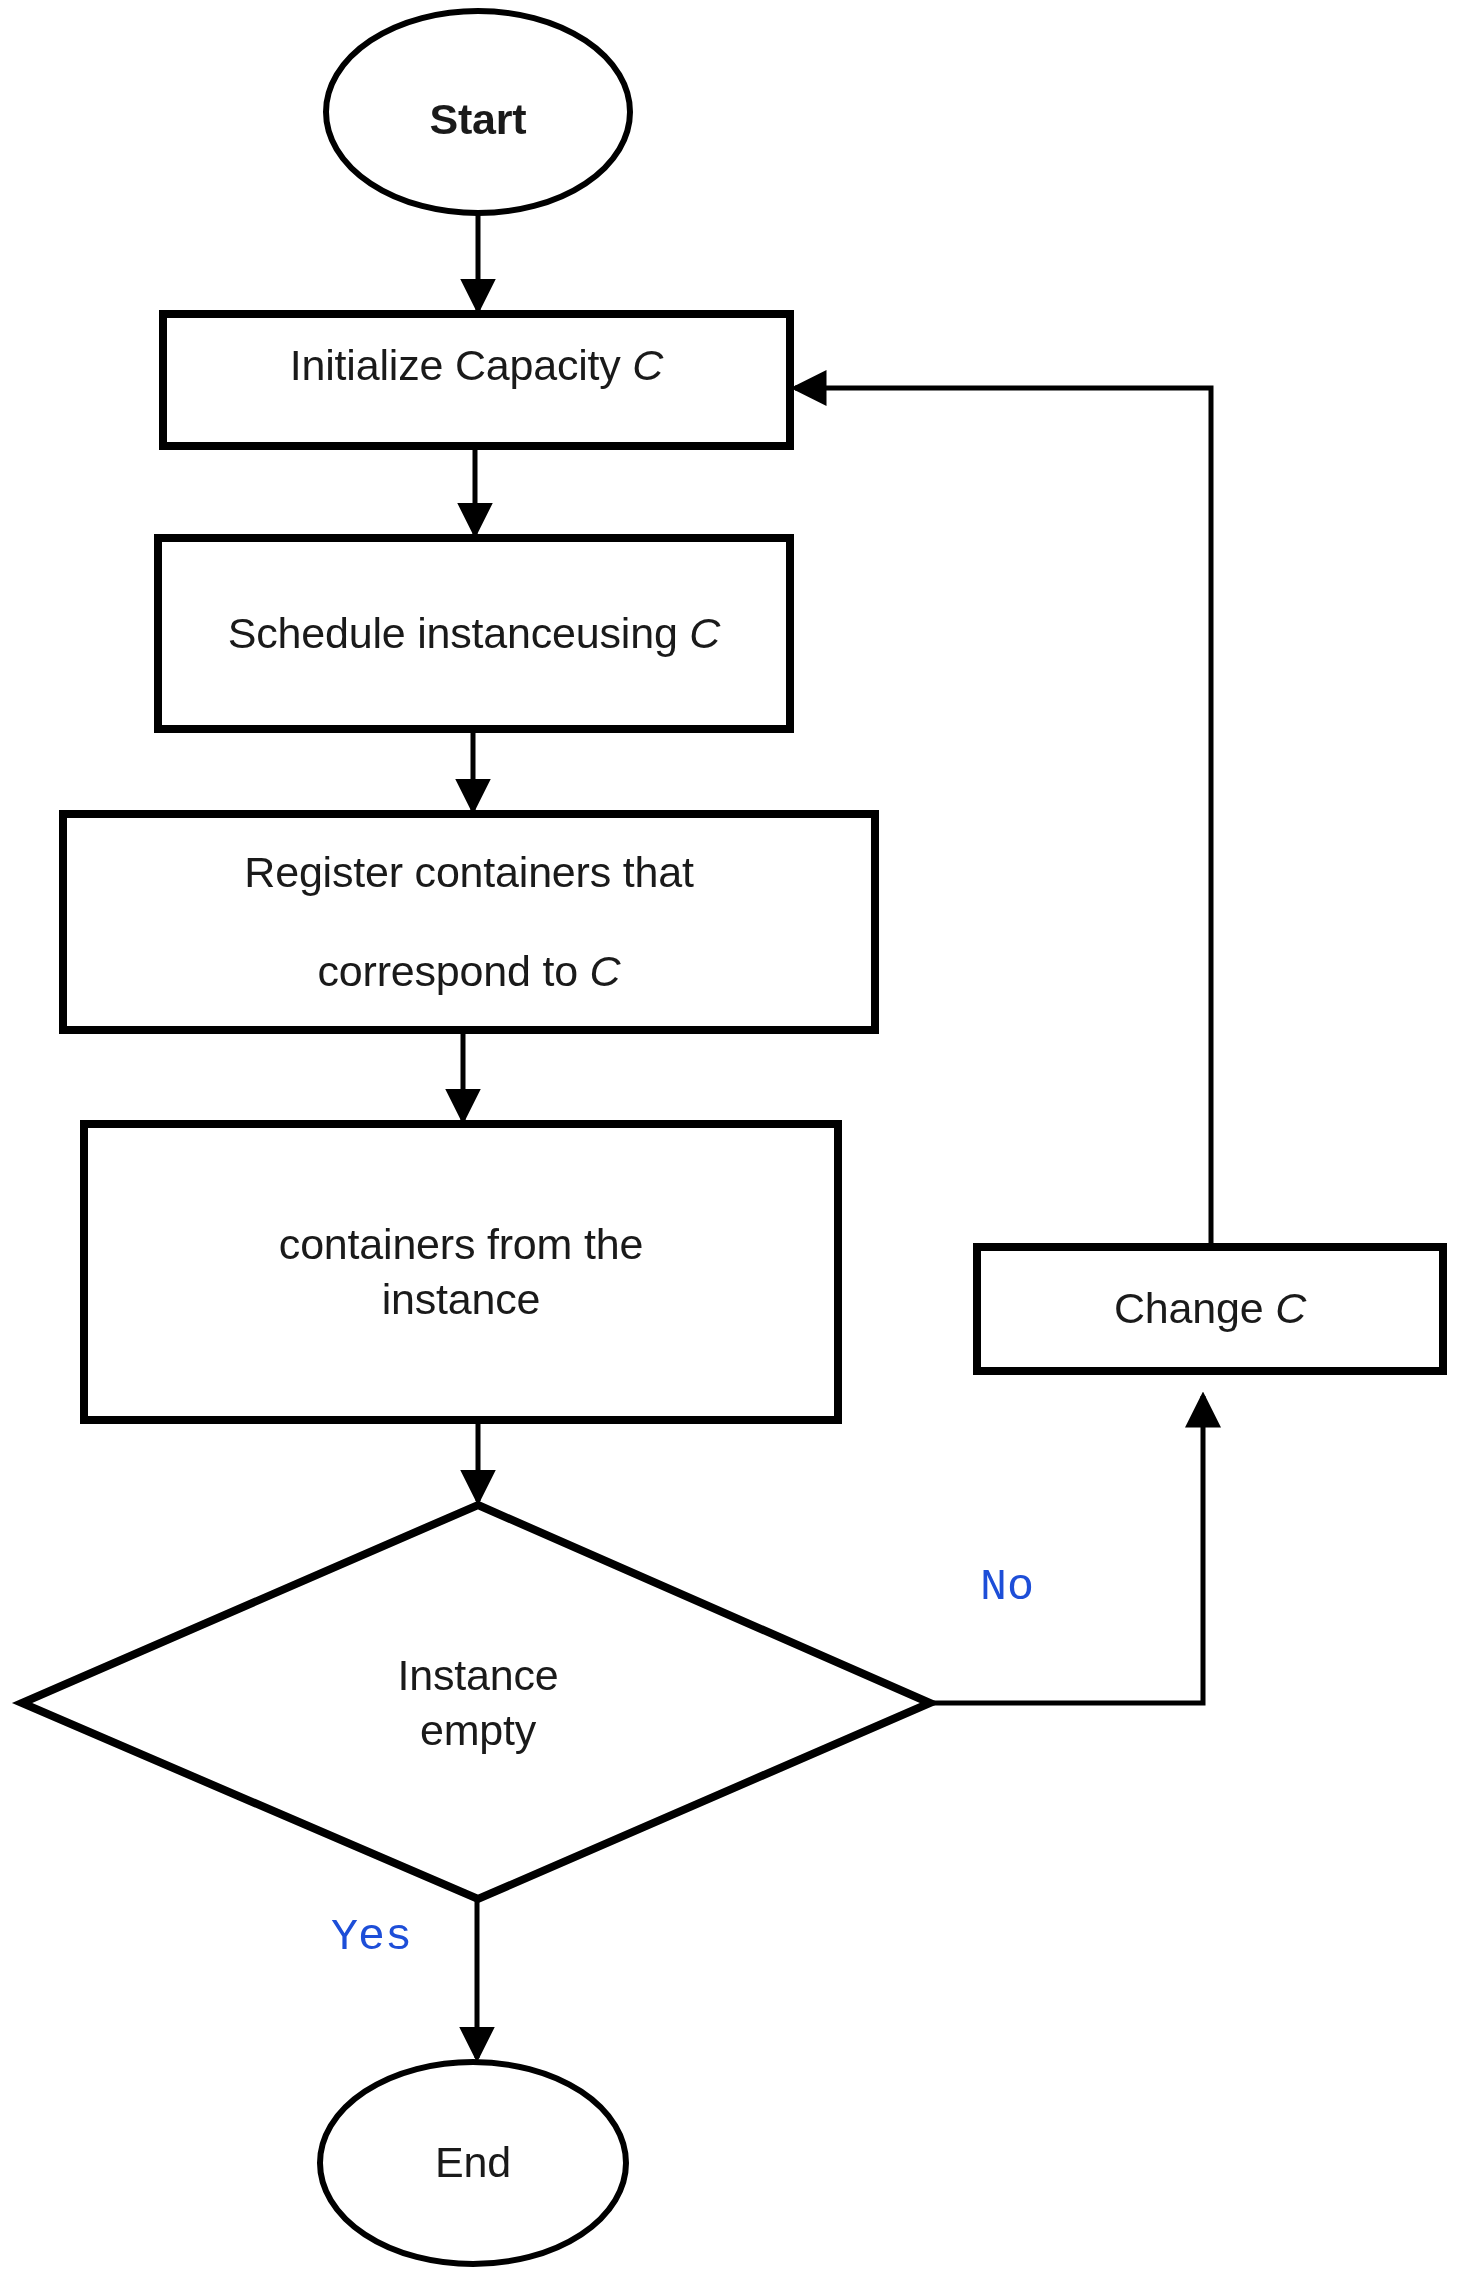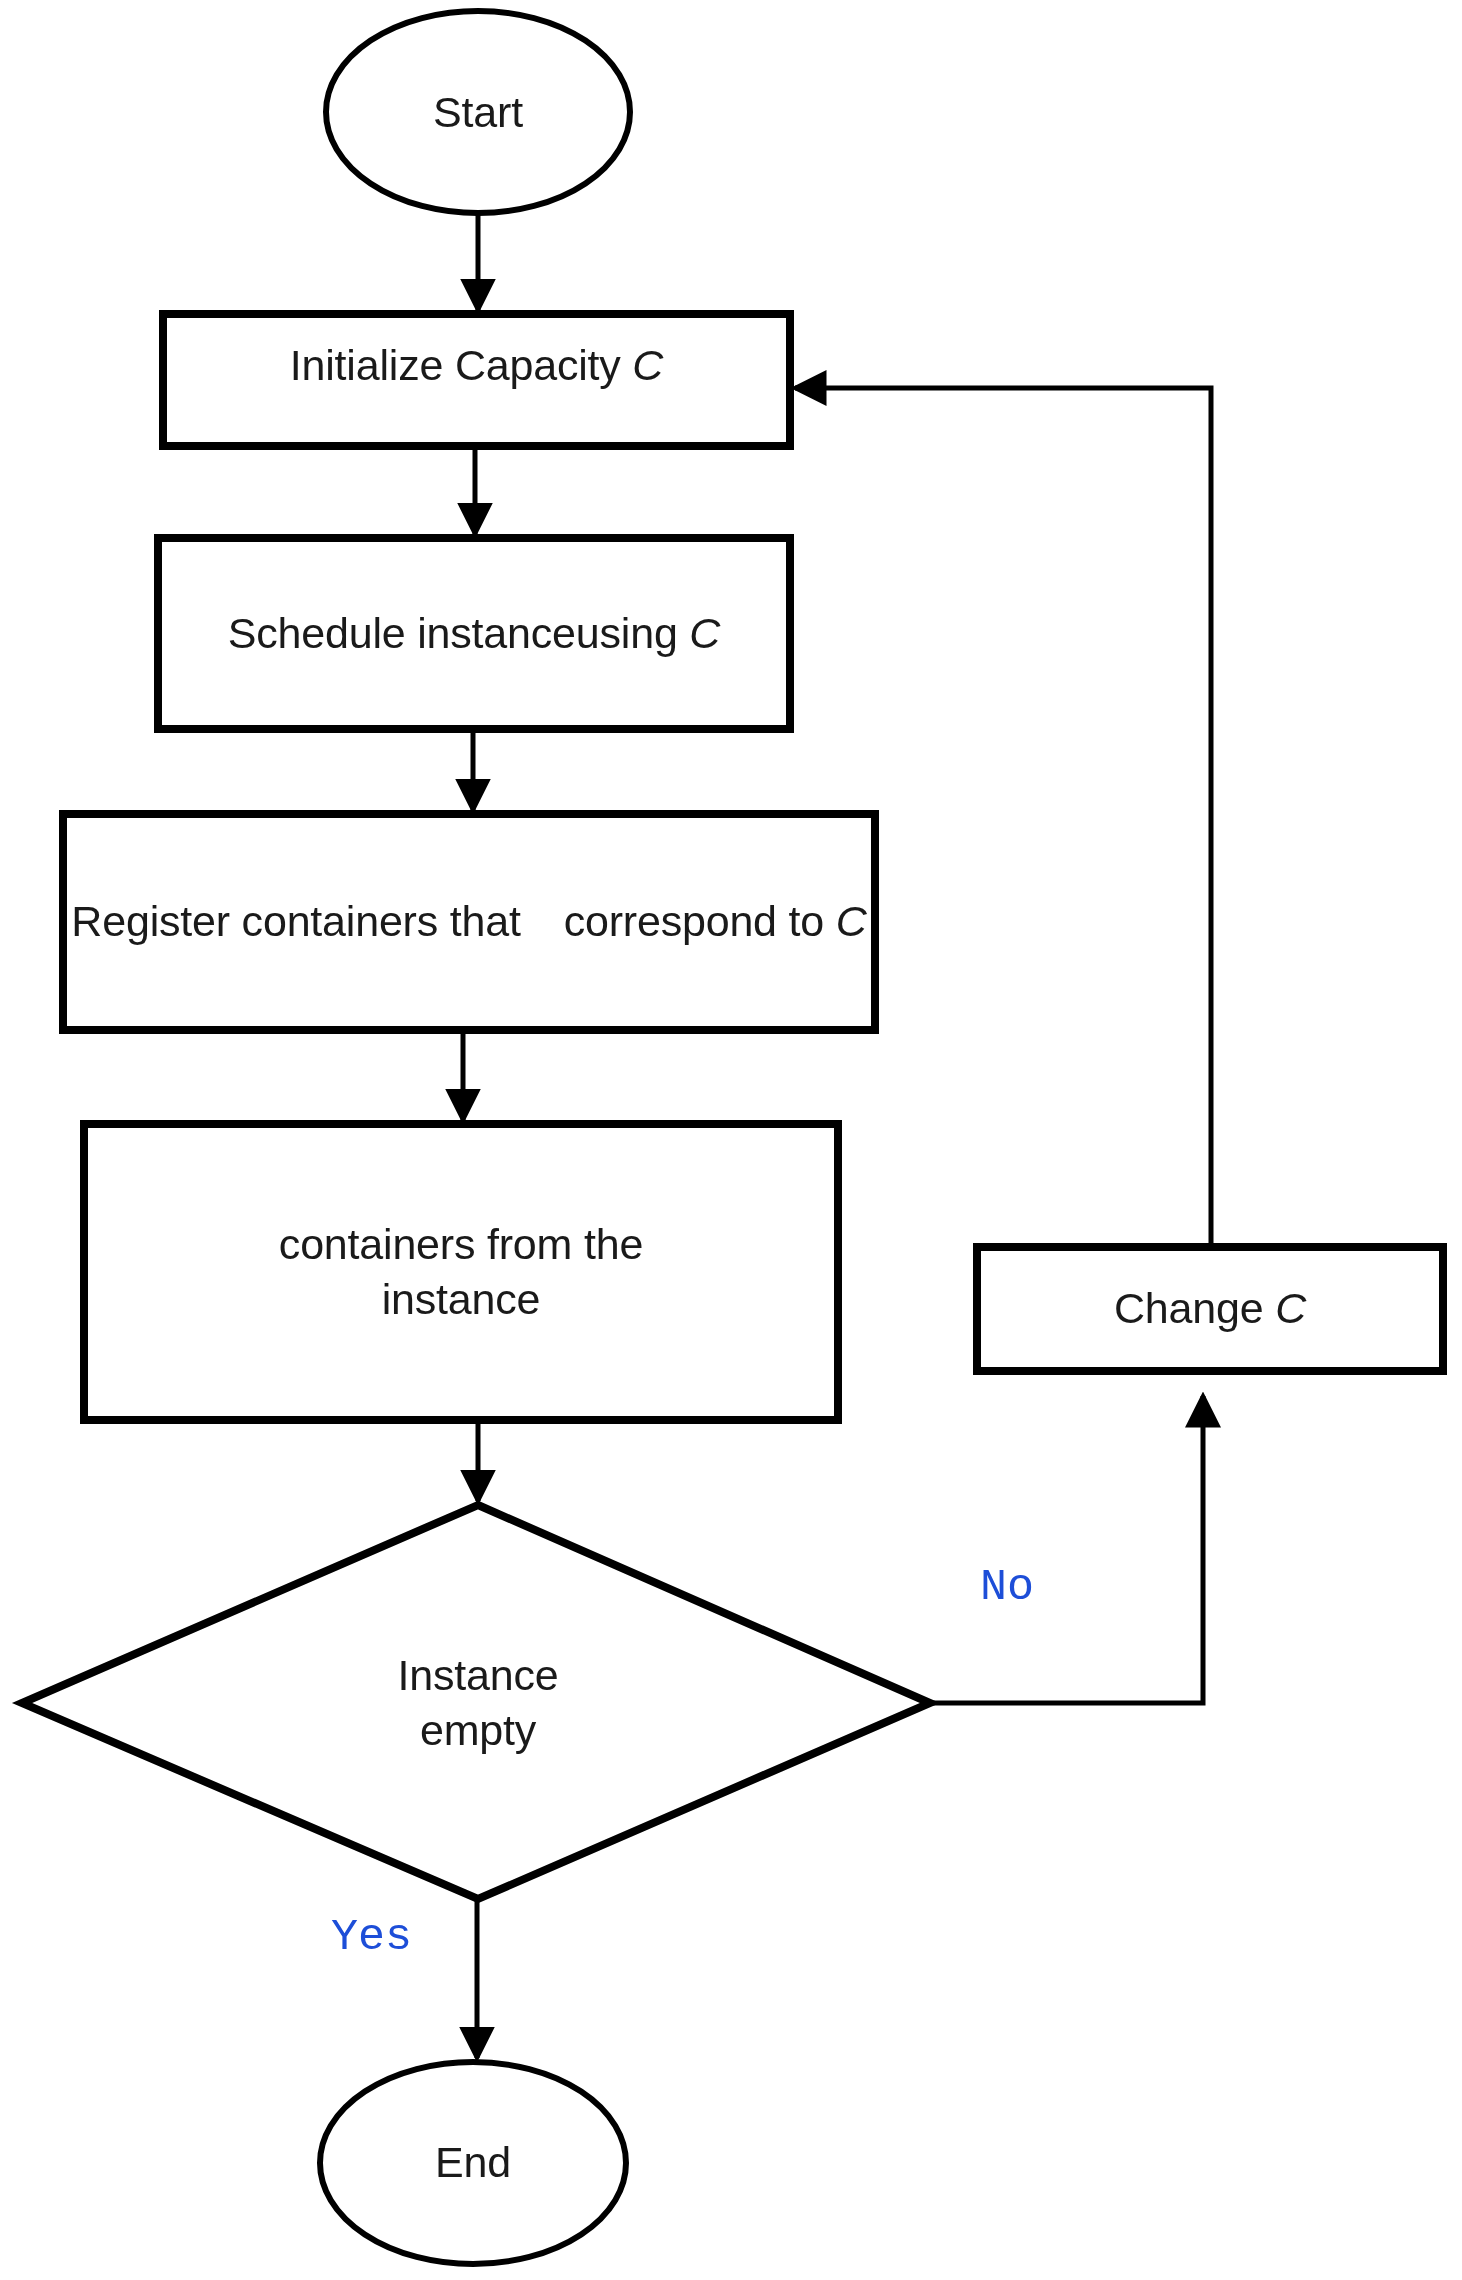--- a/index.html
+++ b/index.html
@@ -89,34 +89,34 @@
 
     <line x1="478" y1="1421" x2="478" y2="1501" stroke="#000000" stroke-width="5" marker-end="url(#arrowhead)"></line>
 
     <path d="M 930 1703 L 1203 1703 L 1203 1396" fill="none" stroke="#000000" stroke-width="5" marker-end="url(#arrowhead)"></path>
 
     <path d="M 1211 1247 L 1211 388 L 795 388" fill="none" stroke="#000000" stroke-width="5" marker-end="url(#arrowhead)"></path>
 
     <line x1="477" y1="1899" x2="477" y2="2058" stroke="#000000" stroke-width="5" marker-end="url(#arrowhead)"></line>
   </svg>
 
-  <div class="node-label" style="left:326px; top:12px; width:304px; height:202px;">
+  <div class="node-label" style="left:326px; top:19px; width:304px; height:202px;font-weight:bold;">
     <span>Start</span>
   </div>
 
   <div class="node-label" style="left:163px; top:300px; width:627px; height:132px;">
     <span><span>Initialize Capacity </span><span class="var">C</span></span>
   </div>
 
   <div class="node-label" style="left:158px; top:538px; width:632px; height:191px; flex-direction:row;">
     <span>Schedule instance</span>
     <span><span>using </span><span class="var">C</span></span>
   </div>
 
-  <div class="node-label" style="left:63px; top:814px; width:812px; height:216px; gap:43px;">
+  <div class="node-label" style="left:63px; top:814px; width:812px; height:216px; flex-direction:column;gap:43px;">
     <span>Register containers that</span>
     <span><span>correspond to </span><span class="var">C</span></span>
   </div>
 
   <div class="node-label" style="left:84px; top:1124px; width:754px; height:296px; flex-direction:column;">
     <span>containers from the</span>
     <span>instance</span>
   </div>
 
   <div class="node-label" style="left:278px; top:1602px; width:400px; height:202px; flex-direction:column;">

